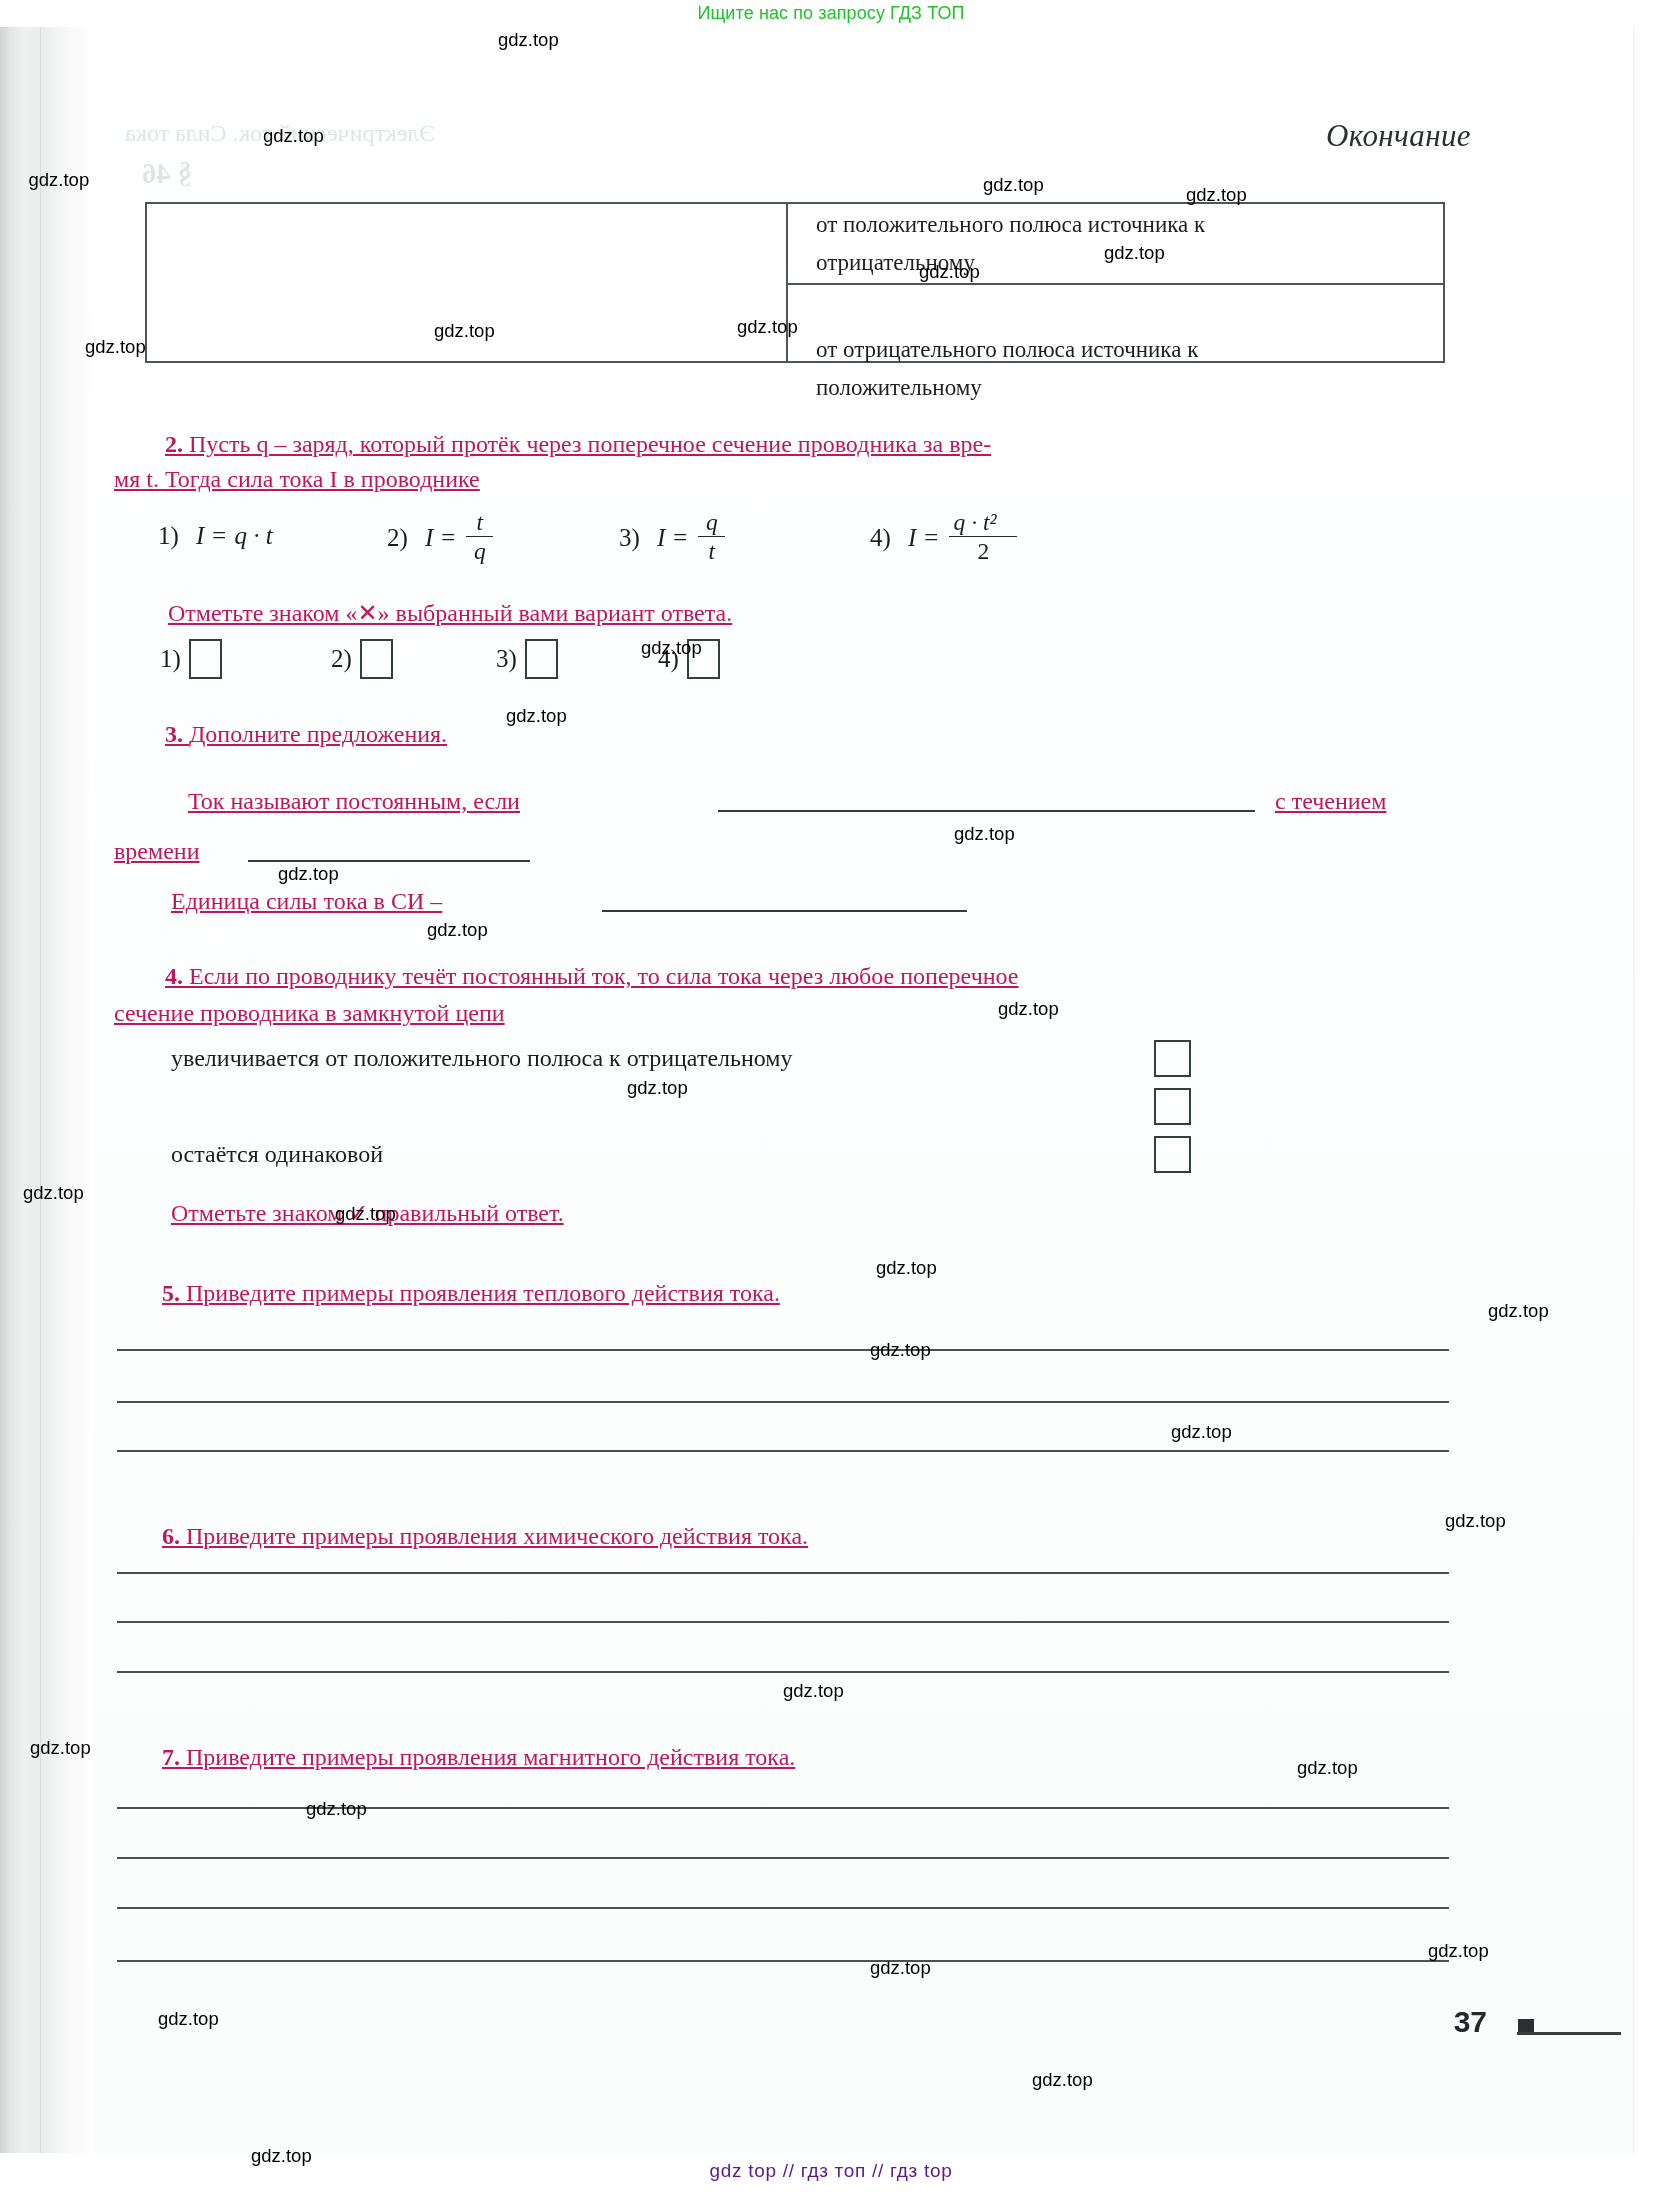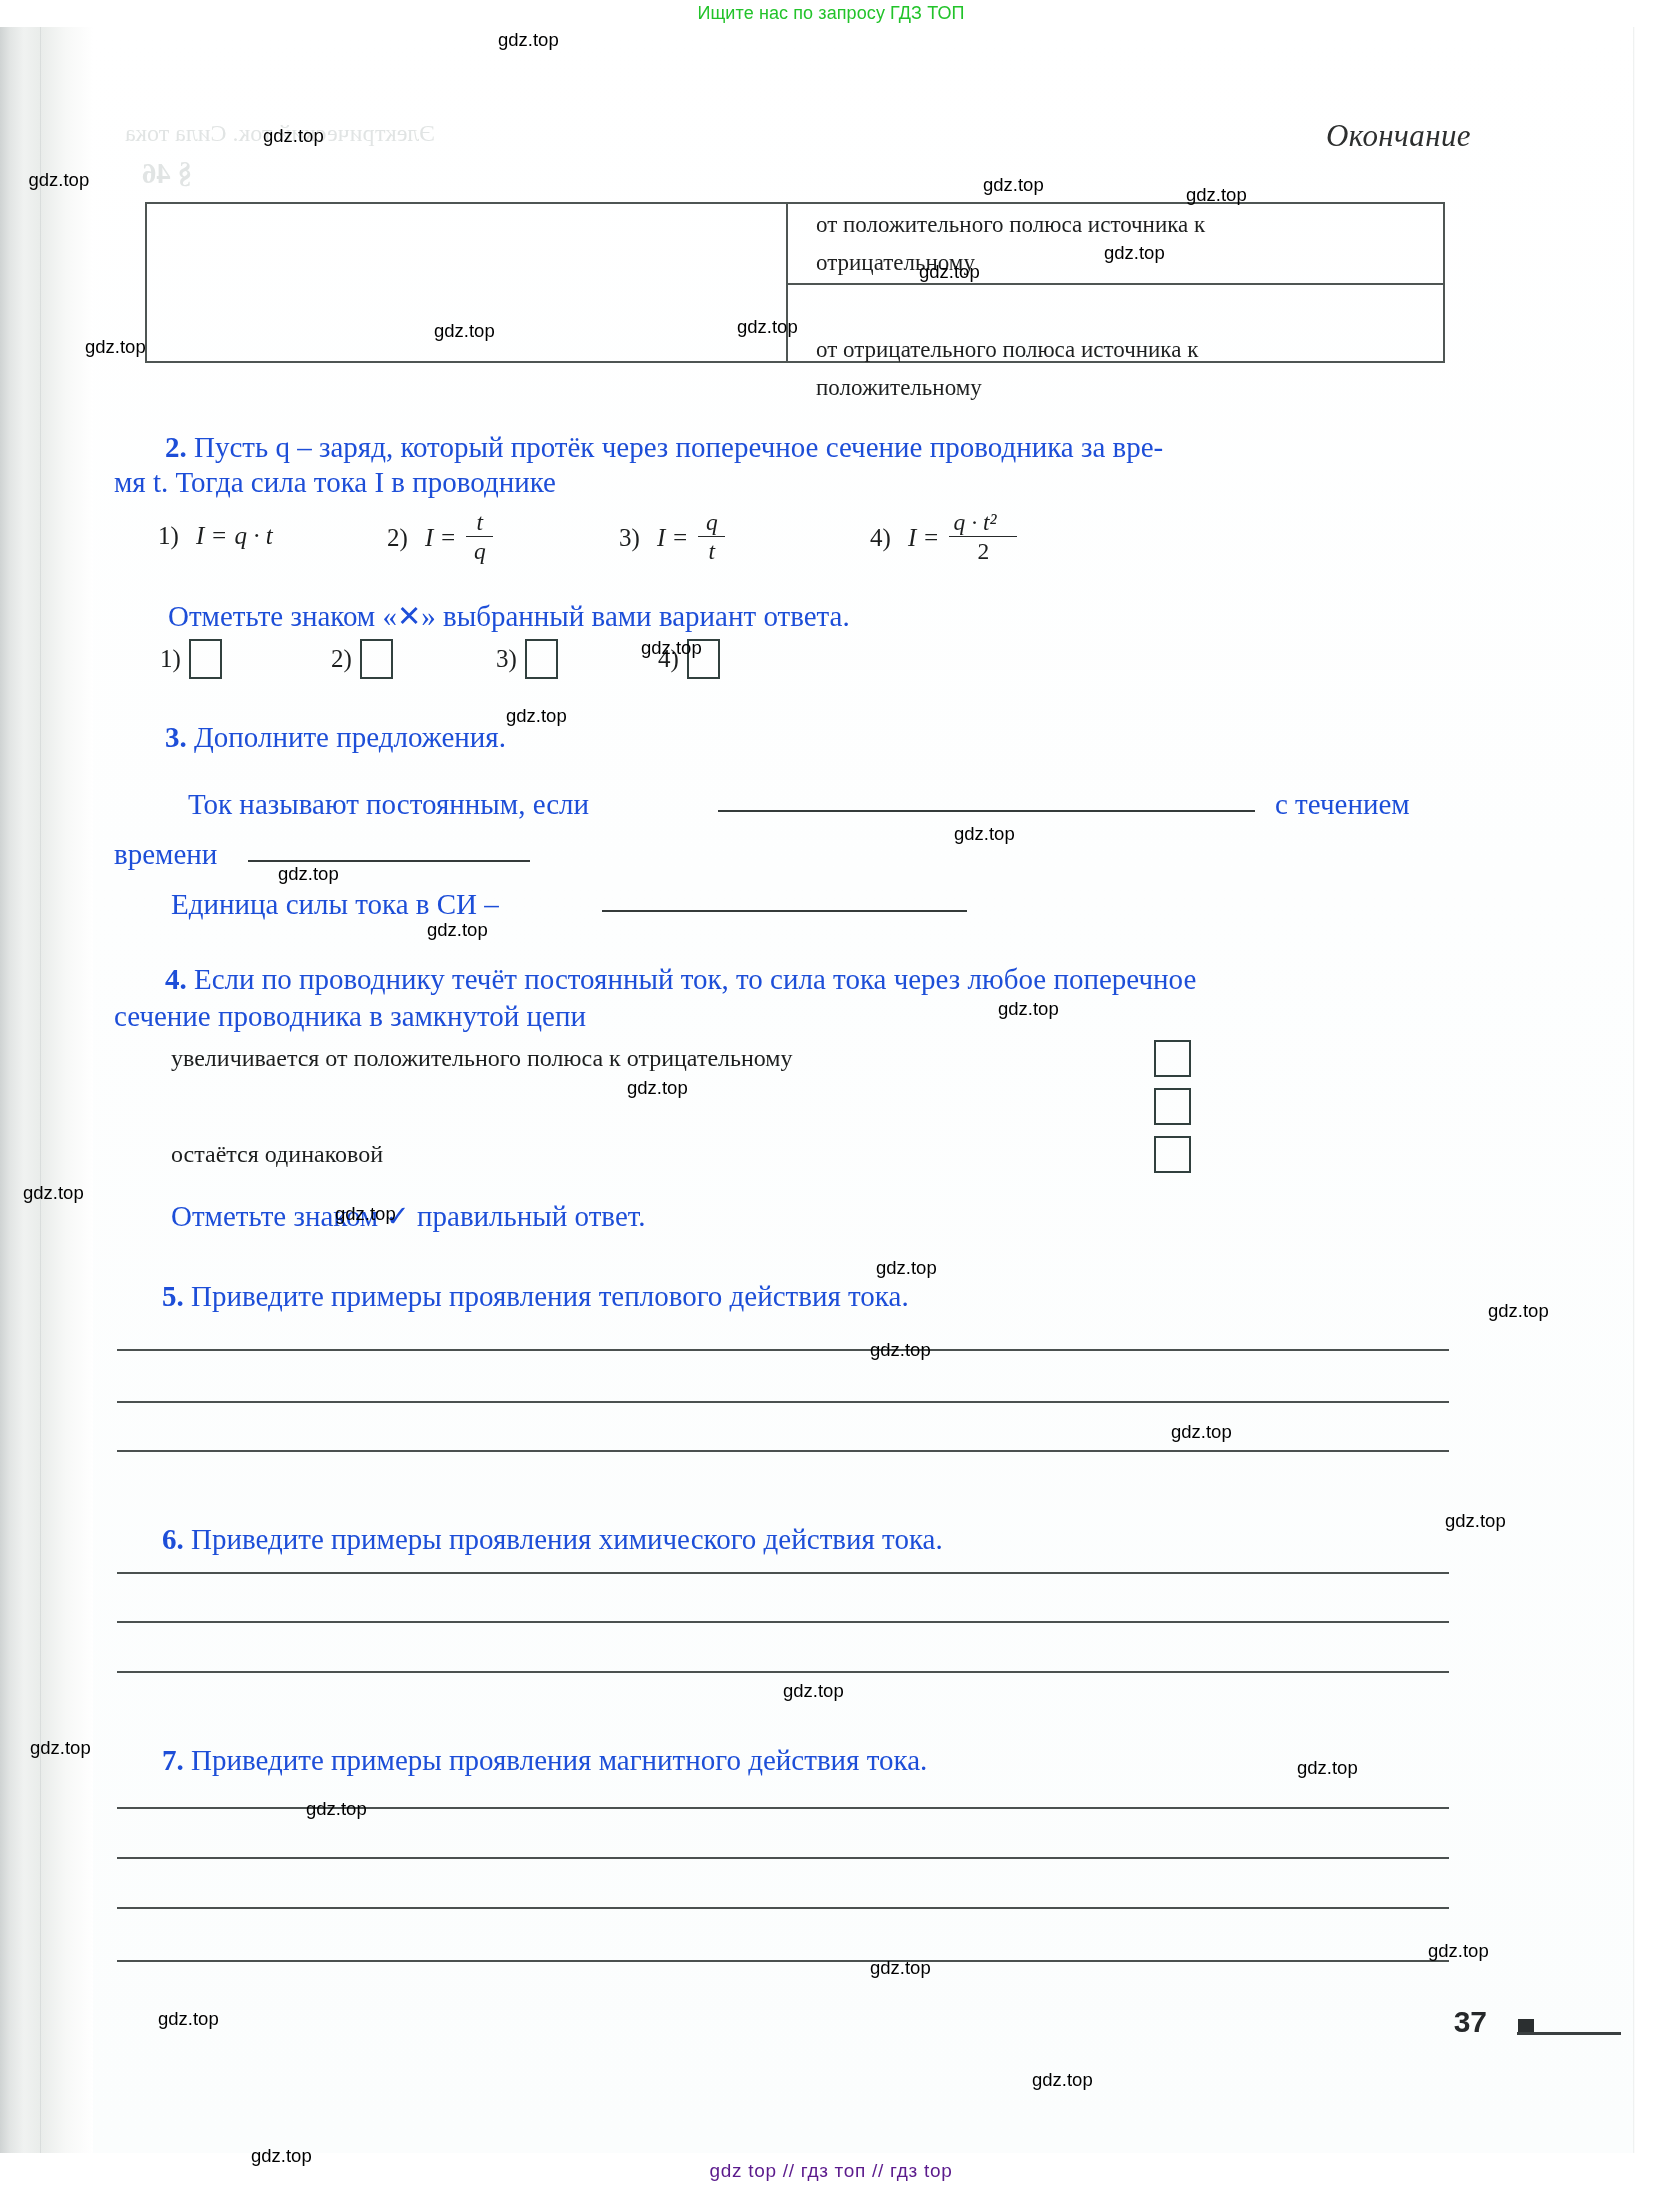--- a/index.html
+++ b/index.html
@@ -111,21 +111,21 @@
     position:absolute; left:642px; width:528px; height:79px;
     display:flex; align-items:center;
     padding:0 15.7px 0 27px;
   }
   #tbl .rcell .txt{ font-size:23px; color:#1d1f1f; line-height:1.65; }
   #tbl .r1{ top:0; }
   #tbl .r2{ top:81px;margin-top:44px; }
 
   .q{
     position:absolute;
-    font-size:29px; color:#1d4ed8; line-height:1.5;
+    font-size:24px; color:#be185d; line-height:1.5;text-decoration:underline;
   }
   .q b{ font-weight:bold; }
 
   
   #formulas{ position:absolute; left:158px; top:498px; width:997px; height:93px; }
   .fm{ position:absolute; font-size:25px; color:#1c1e1e; display:flex; align-items:center; gap:7.1px;}
   .fm .num{ font-style:normal; }
   .fm .var{ font-style:italic; }
   .frac{
     display:inline-flex; flex-direction:column; align-items:center;

